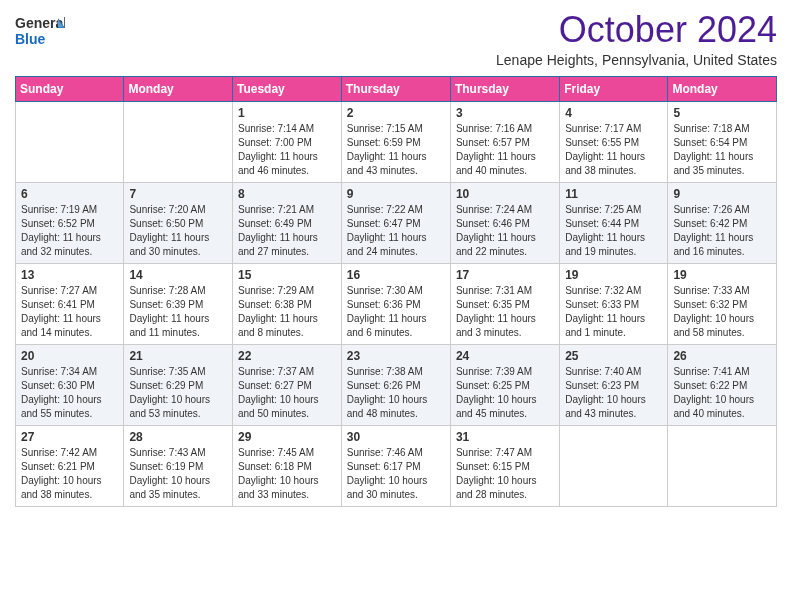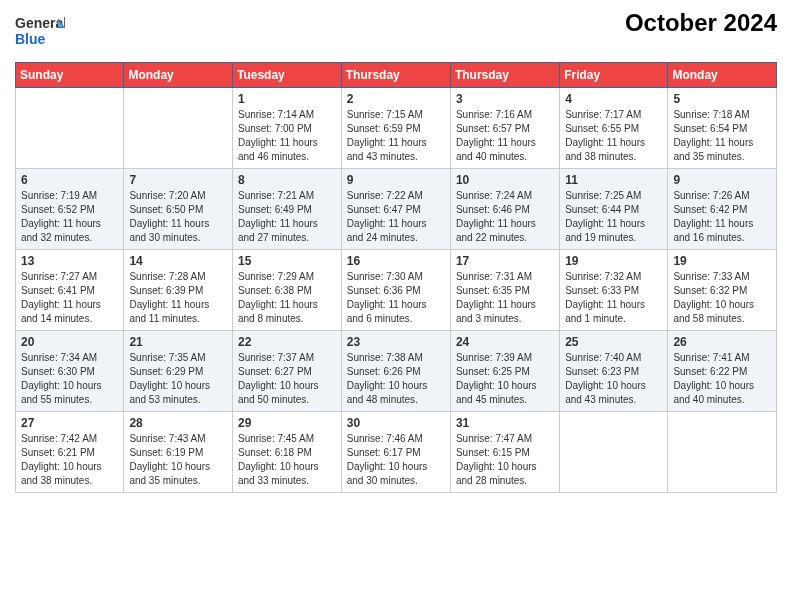--- a/index.html
+++ b/index.html
@@ -18,37 +18,37 @@
     .header {
       display: flex;
       align-items: flex-start;
       justify-content: space-between;
       margin-bottom: 8px;
     }
     .title-block {
       text-align: right;
     }
     .month-title {
-      font-size: 24px;
-      font-weight: bold;
-      color: #000000;
+      font-size: 36px;
+      font-weight: normal;
+      color: #4c1d95;
       line-height: 1.1;
     }
     .location {
       font-size: 14px;
       color: #333;
       margin-top: 2px;
     }
     .calendar {
       width: 100%;
       border-collapse: collapse;
       font-size: 11px;
     }
     .calendar th {
-      background: #ef4444;
+      background: #ec4899;
       color: #fff;
       padding: 5px 4px;
       text-align: left;
       font-size: 12px;
       font-weight: bold;
       border: 1px solid #2a6aaa;
     }
     .calendar td {
       border: 1px solid #ccc;
       vertical-align: top;
@@ -95,20 +95,21 @@
           <text x="0" y="18" font-family="Arial" font-size="14" font-weight="bold" fill="#333">General</text>
           <text x="0" y="34" font-family="Arial" font-size="14" font-weight="bold" fill="#1a6bbf">Blue</text>
 
           <polygon points="43,8 50,18 43,18" fill="#3a7ebf"></polygon>
           <polygon points="43,10 48,17 43,17" fill="#5a9fd4"></polygon>
         </svg>
       </div>
     </div>
     <div class="title-block">
       <div class="month-title">October 2024</div>
+      <div class="location">Lenape Heights, Pennsylvania, United States</div>
     </div>
   </div>
 
   <table class="calendar">
     <thead>
       <tr>
         <th>Sunday</th>
         <th>Monday</th>
         <th>Tuesday</th>
         <th>Thursday</th>

